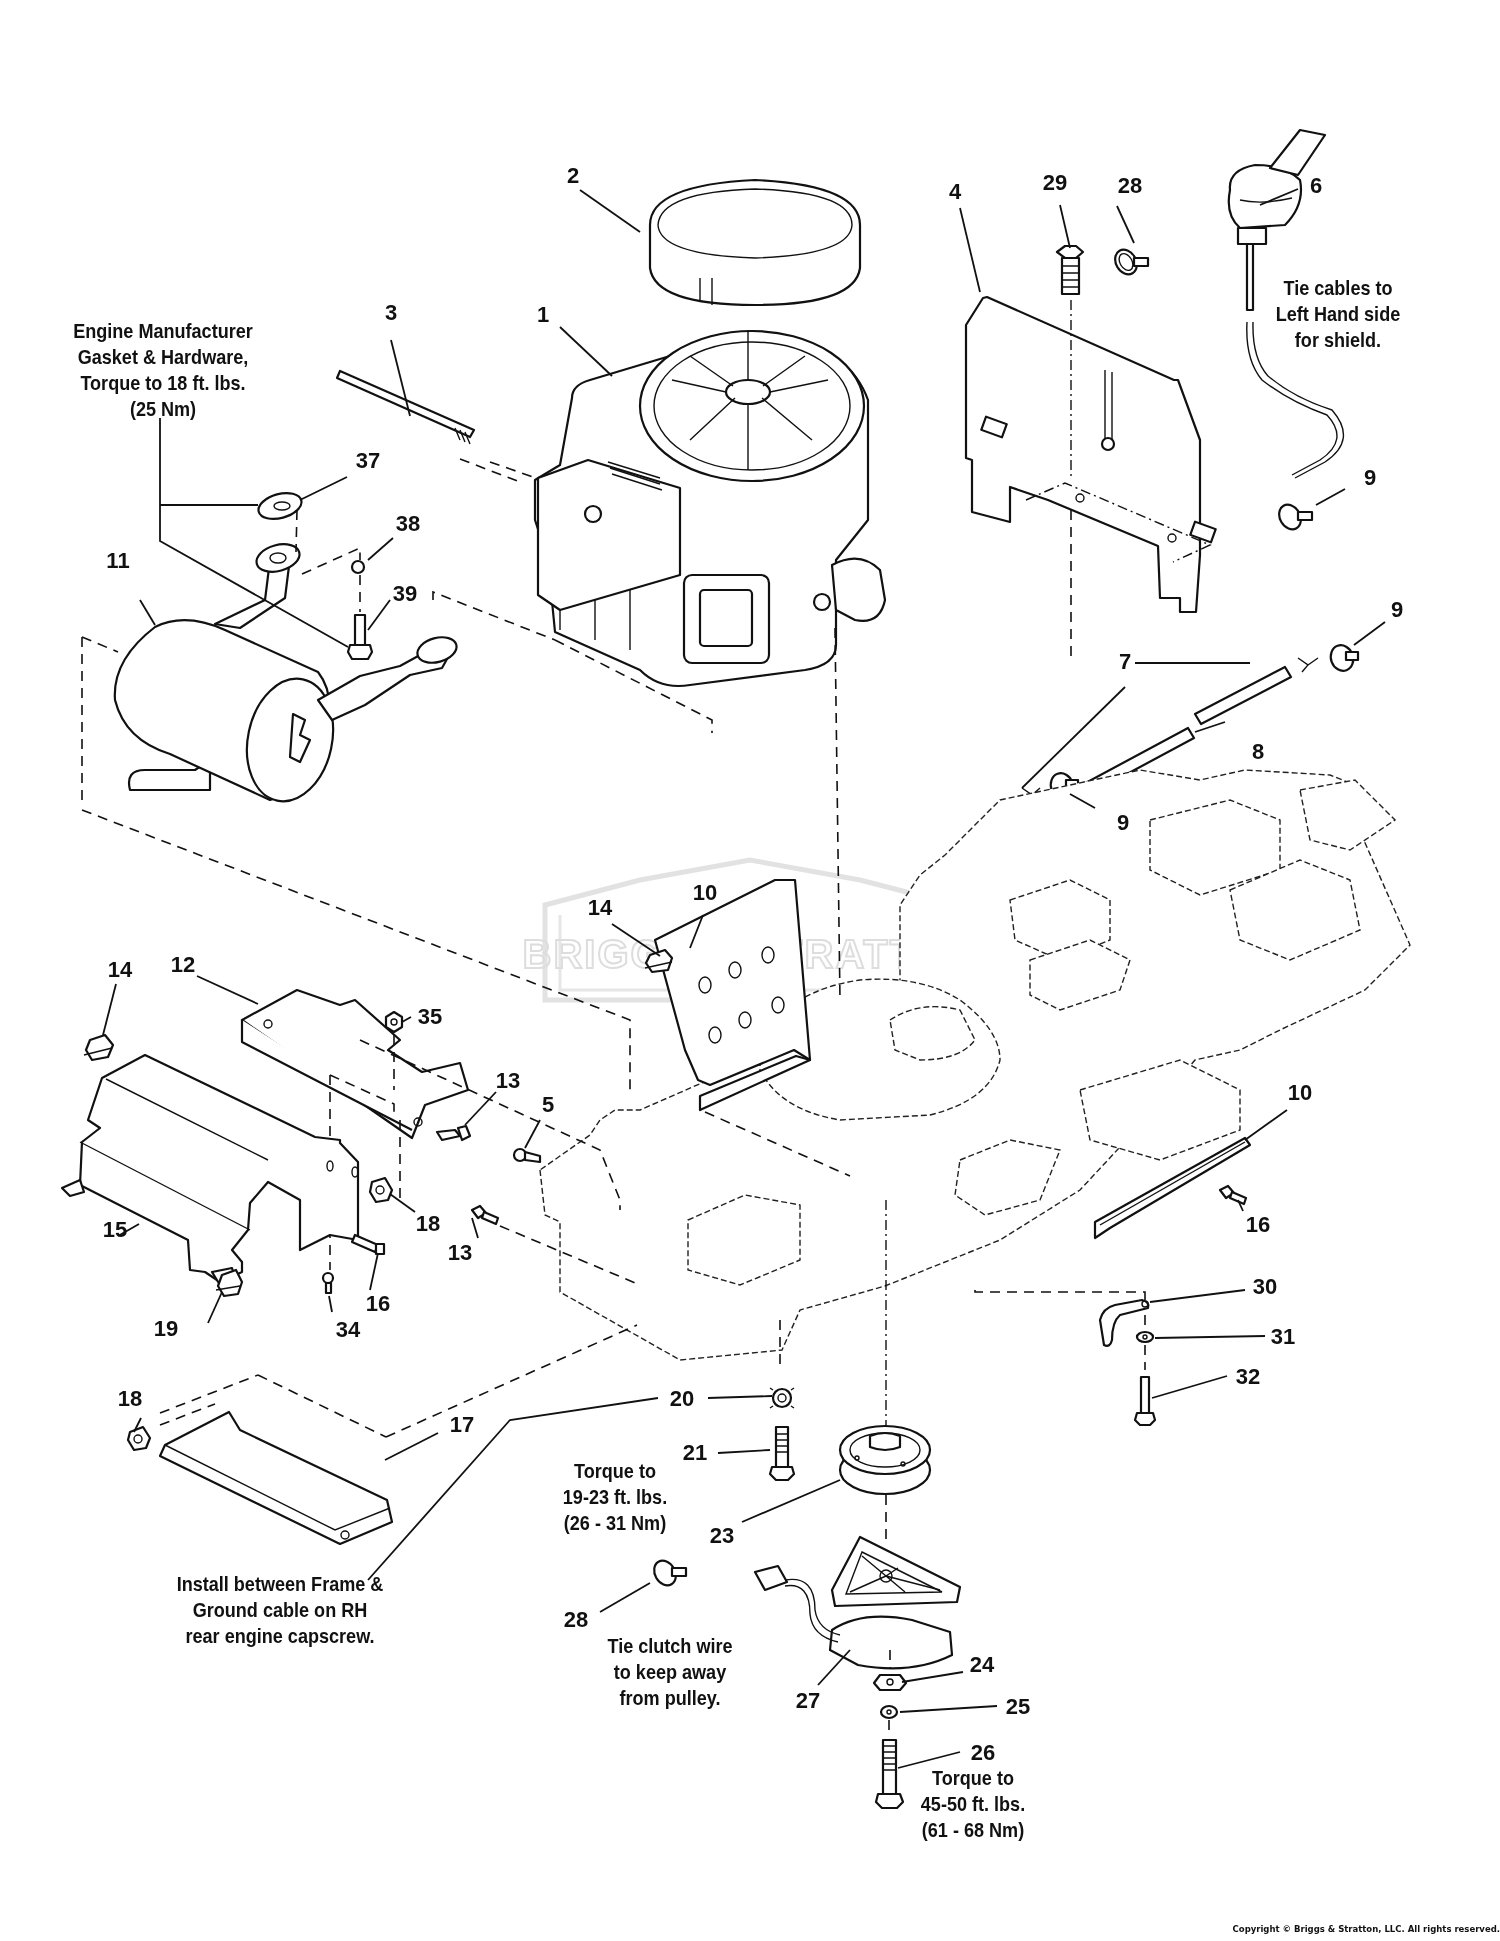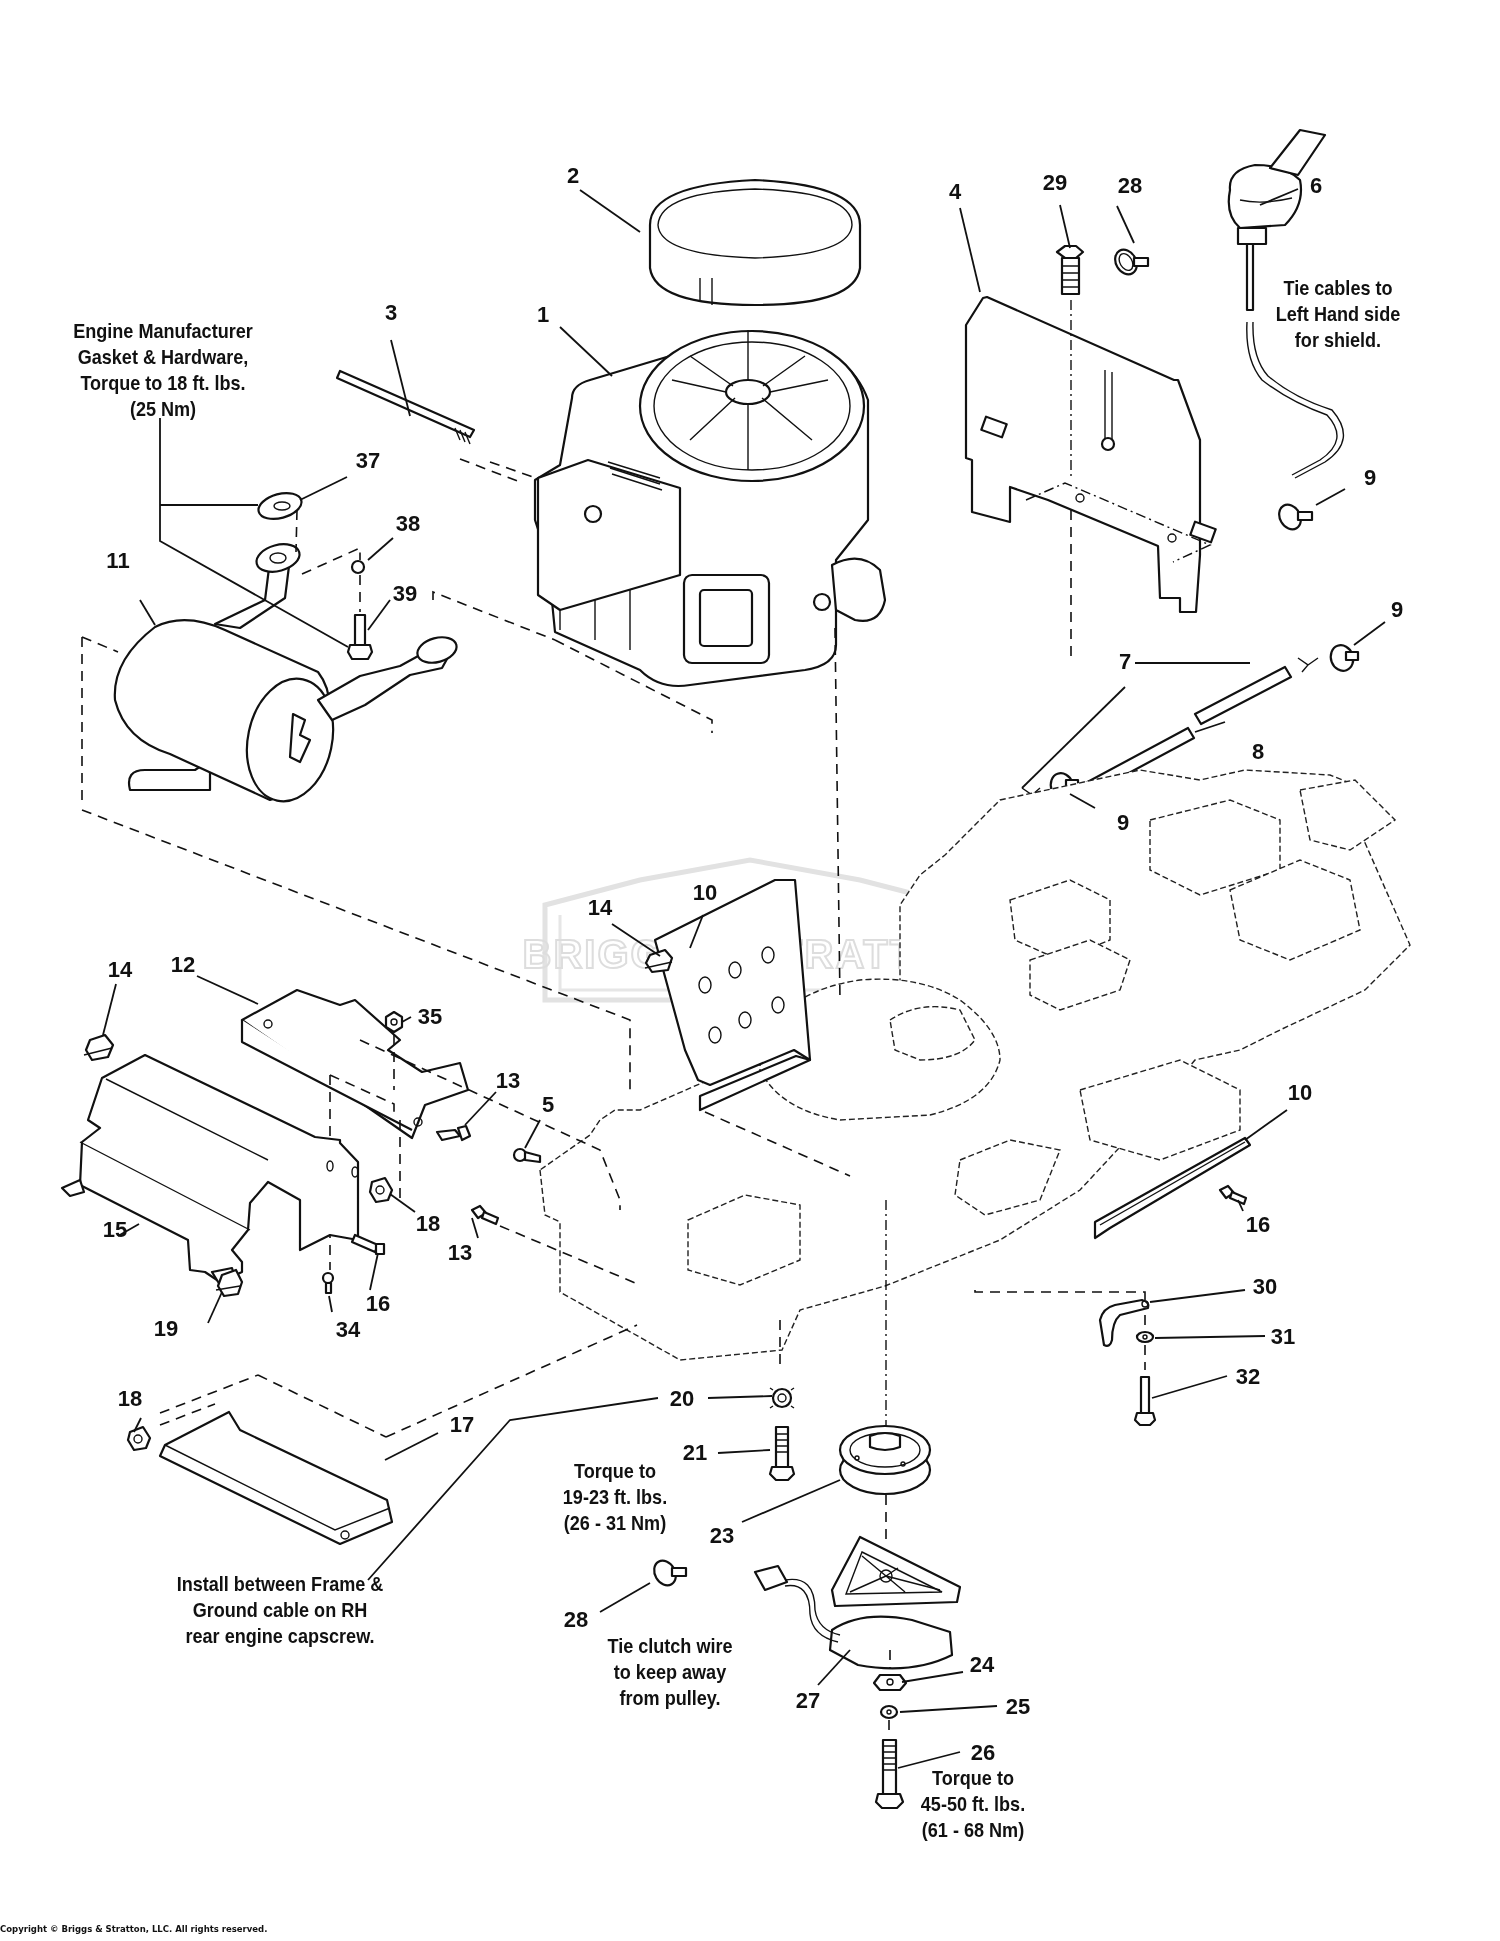--- a/index.html
+++ b/index.html
@@ -1,20 +1,20 @@
 <!DOCTYPE html>
 <html><head>
 <meta charset="utf-8">
 <style>
   html, body { margin: 0; padding: 0; background: #ffffff; }
   body { width: 1500px; height: 1941px; position: relative; overflow: hidden; font-family: "Liberation Sans", sans-serif; }
   #diagram { position: absolute; left: 0; top: 0; width: 1500px; height: 1941px; }
   .callout { font-family: "Liberation Sans", sans-serif; font-weight: bold; font-size: 22px; fill: #111; }
   .note { position: absolute; font-family: "Liberation Sans", sans-serif; font-weight: bold; font-size: 21px; color: #111; text-align: center; line-height: 26px; white-space: pre-line; transform: scaleX(0.86); transform-origin: center top; }
-  .copyright { position: absolute; left: 0; width: 1500px; top: 1924px; text-align: left; font-family: "DejaVu Sans", sans-serif; font-weight: bold; font-size: 8.5px; color: #111; }
+  .copyright { position: absolute; left: 0; width: 1500px; top: 1924px; text-align: right; font-family: "DejaVu Sans", sans-serif; font-weight: bold; font-size: 8.5px; color: #111; }
   .watermark { font-family: "Liberation Sans", sans-serif; font-weight: bold; font-size: 40px; fill: none; stroke: #dddddd; stroke-width: 2; letter-spacing: 2px; }
   .part { fill: #fff; stroke: #111; stroke-width: 2.2; stroke-linejoin: round; }
   .thin { fill: none; stroke: #111; stroke-width: 1.4; }
   .leader { stroke: #111; stroke-width: 1.8; fill: none; }
   .dash { stroke: #111; stroke-width: 1.6; fill: none; stroke-dasharray: 10 7; }
   .dashdot { stroke: #111; stroke-width: 1.4; fill: none; stroke-dasharray: 10 4 2 4; }
   .frame { fill: #fff; stroke: #222; stroke-width: 1.4; stroke-dasharray: 6 3; }
 </style>
 </head>
 <body>

